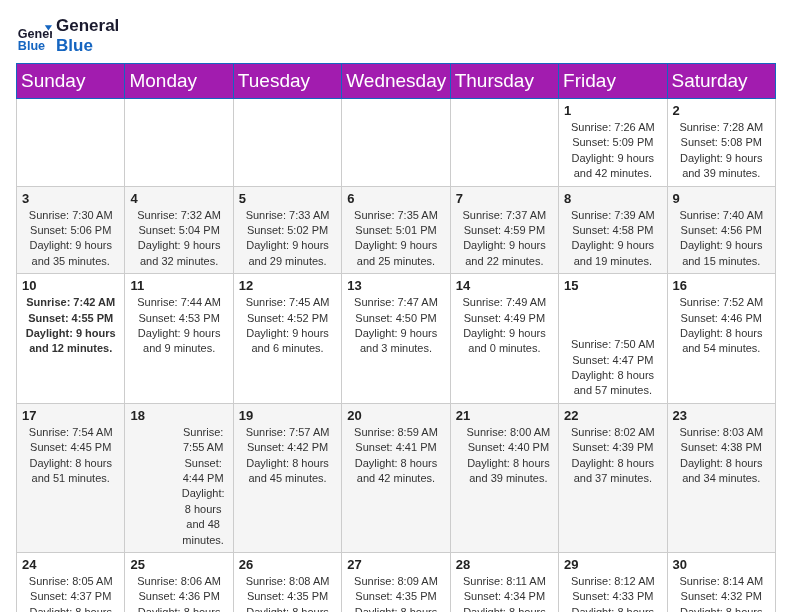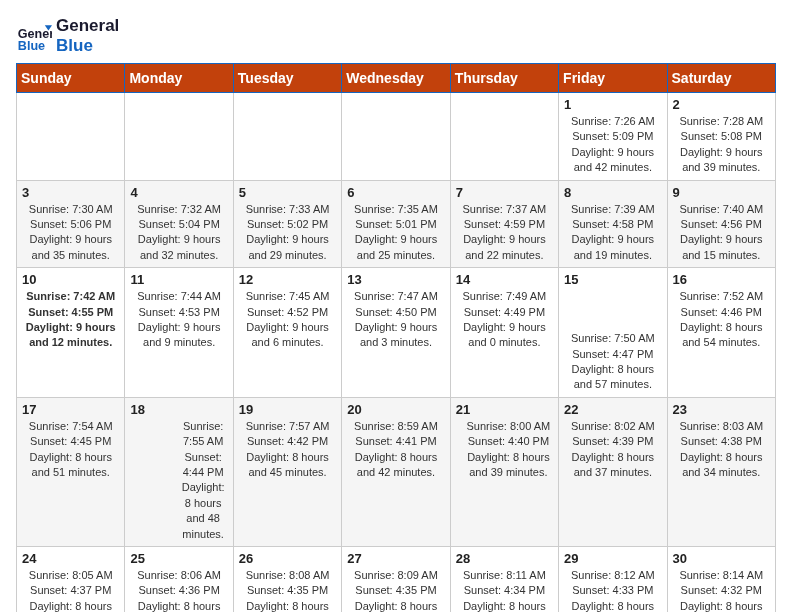--- a/index.html
+++ b/index.html
@@ -36,24 +36,24 @@
     .subtitle {
       font-size: 15px;
       color: #444;
     }
     table {
       width: 100%;
       border-collapse: collapse;
       table-layout: fixed;
     }
     thead tr th {
-      background: #c2410c;
+      background: #a21caf;
       color: #fff;
-      font-size: 14px;
-      font-weight: bold;
+      font-size: 19px;
+      font-weight: normal;
       padding: 6px 4px;
       text-align: left;
       border: 1px solid #1565c0;
     }
     tbody tr td {
       border: 1px solid #ccc;
       vertical-align: top;
       padding: 4px 5px;
       font-size: 10.5px;
       color: #222;

